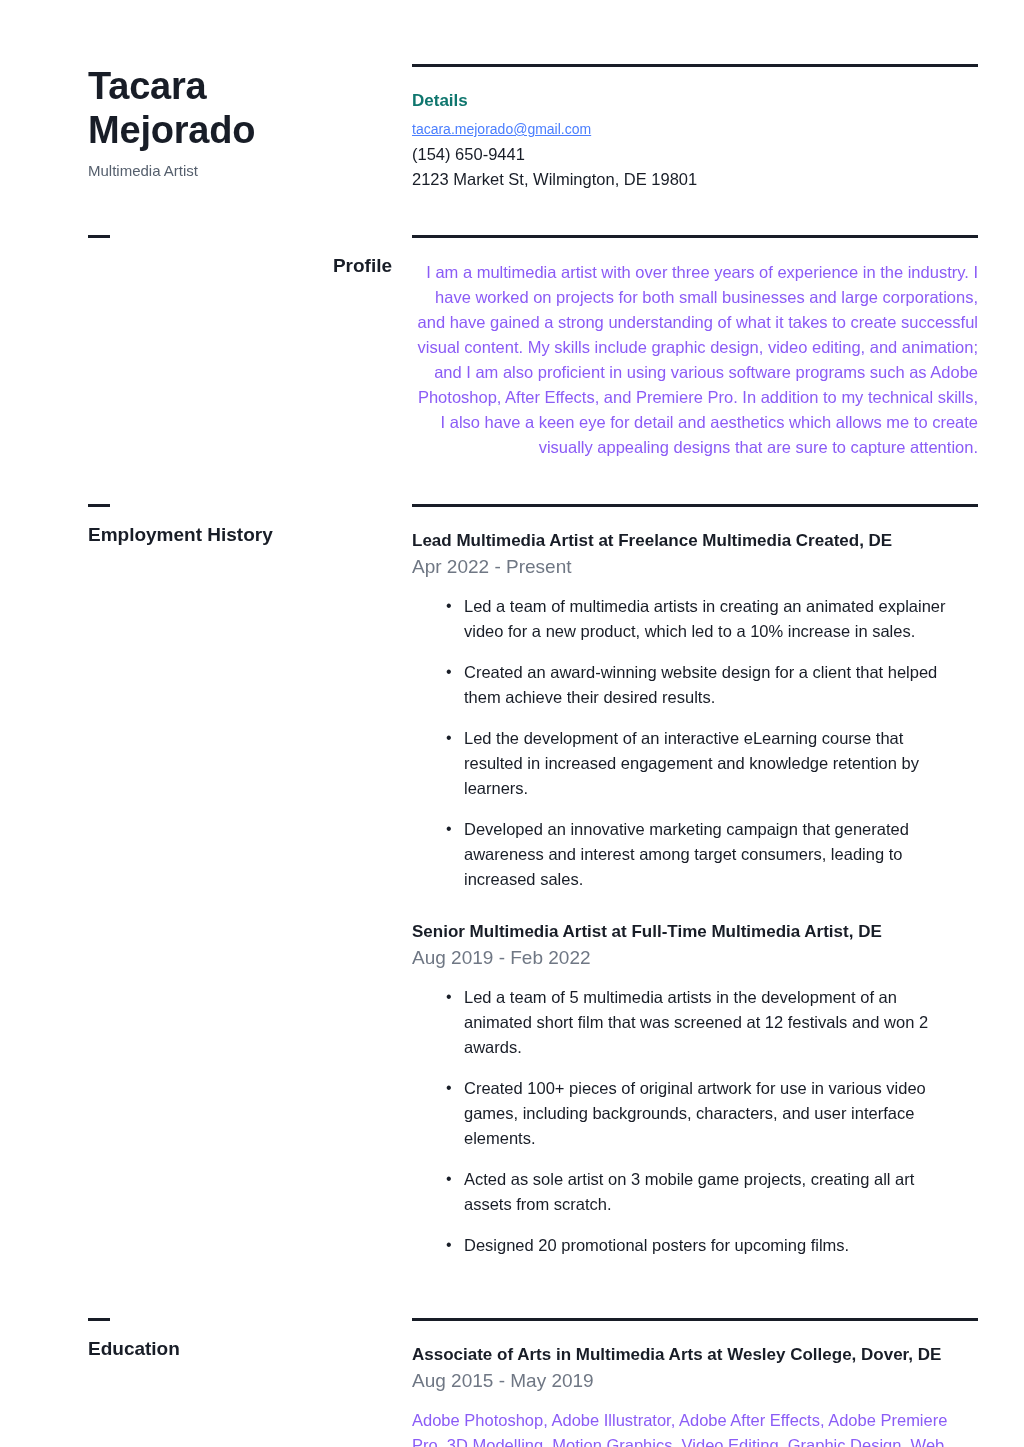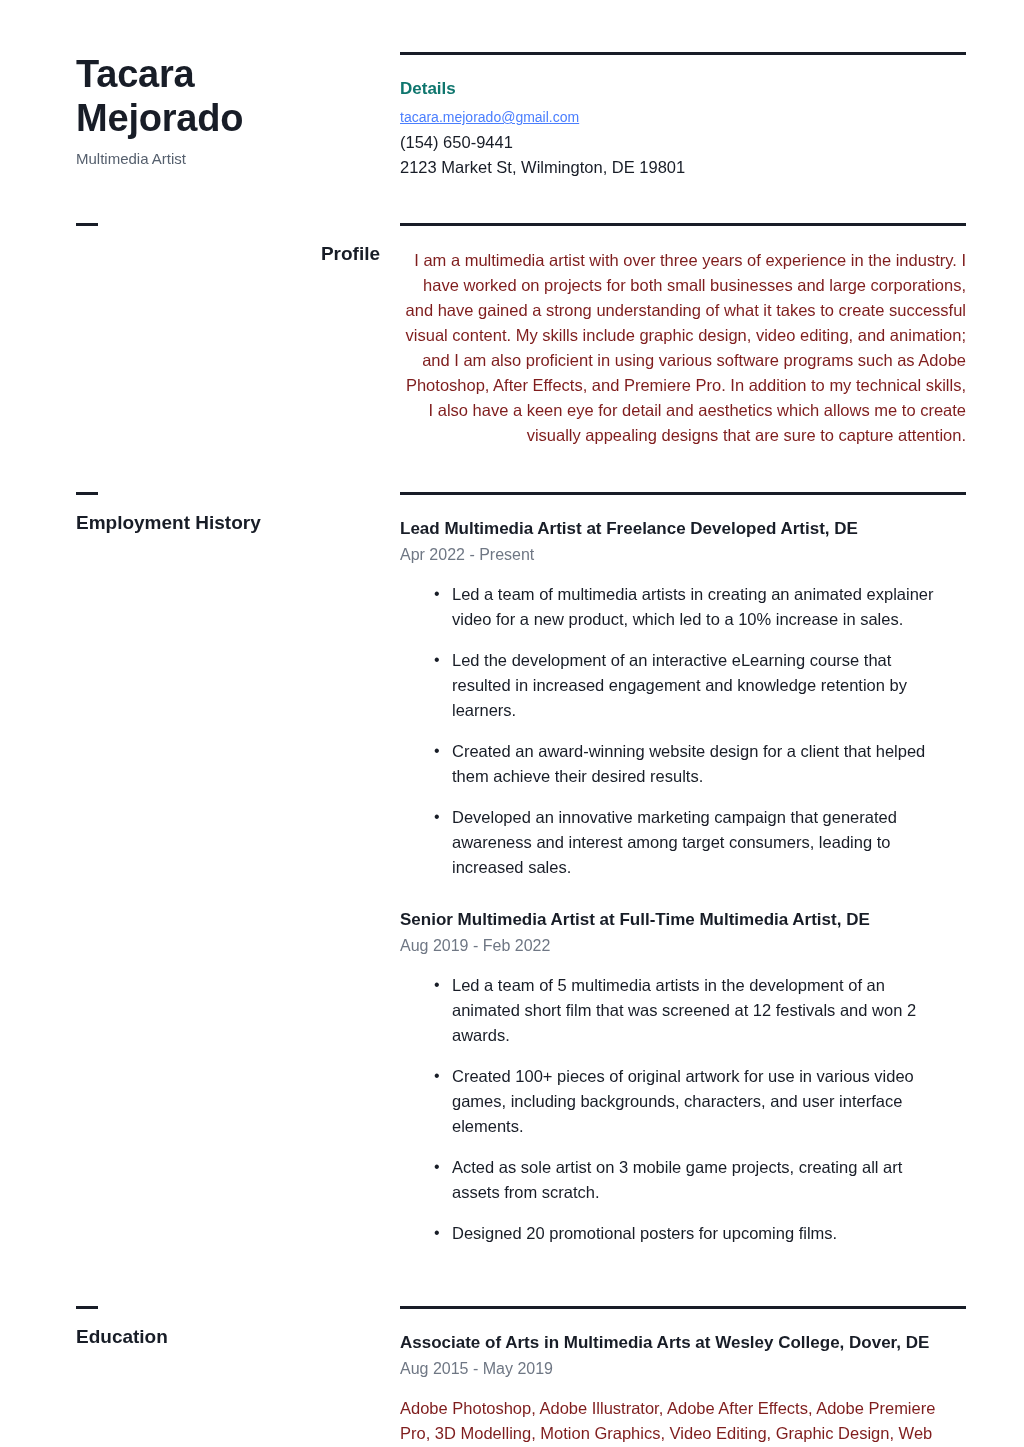--- a/index.html
+++ b/index.html
@@ -14,21 +14,21 @@
     position: relative;
     color: #181d27;
     -webkit-font-smoothing: antialiased;
   }
 
   .page {
     position: relative;
     width: 1024px;
     height: 1077px;
     box-sizing: border-box;
-    padding: 0;
+    padding: 12px;
   }
 
   
   .row {
     display: flex;
     align-items: flex-start;
     width: 890px;
     margin-left: 76px;
   }
   .col-left {
@@ -104,35 +104,35 @@
     text-decoration: underline;
     font-size: 14px;
     line-height: 25px;
     margin-top: 44px;
   }
 
   
   .body-text {
     font-size: 16.5px;
     line-height: 25px;
-    color: #7f1d1d;
+    color: #8b5cf6;
     margin: 0;
   }
 
   .entry { margin-bottom: 0; }
   .entry + .entry { margin-top: 28px; }
   .entry-title {
     font-size: 17px;
     font-weight: bold;
     line-height: 24px;
     color: #181d27;
     margin: 0;
   }
   .entry-date {
-    font-size: 16px;
+    font-size: 19px;
     line-height: 23px;
     color: #6f7784;
     margin: 2px 0 0 0;
   }
   ul.bullets {
     margin: 10px 0 0 0;
     padding-left: 36px;
     list-style: none;
   }
   ul.bullets li {
@@ -198,26 +198,26 @@
 
   <div class="row employment-row">
     <div class="col-left">
       <div class="marker"></div>
       <div class="section-label">Employment History</div>
     </div>
     <div class="col-right">
       <div class="rule"></div>
 
       <div class="entry">
-        <div class="entry-title">Lead Multimedia Artist at Freelance Developed Artist, DE</div>
+        <div class="entry-title">Lead Multimedia Artist at Freelance Multimedia Created, DE</div>
         <div class="entry-date">Apr 2022 - Present</div>
         <ul class="bullets">
           <li>Led a team of multimedia artists in creating an animated explainer video for a new product, which led to a 10% increase in sales.</li>
+          <li>Created an award-winning website design for a client that helped them achieve their desired results.</li>
           <li>Led the development of an interactive eLearning course that resulted in increased engagement and knowledge retention by learners.</li>
-          <li>Created an award-winning website design for a client that helped them achieve their desired results.</li>
           <li>Developed an innovative marketing campaign that generated awareness and interest among target consumers, leading to increased sales.</li>
         </ul>
       </div>
 
       <div class="entry">
         <div class="entry-title">Senior Multimedia Artist at Full-Time Multimedia Artist, DE</div>
         <div class="entry-date">Aug 2019 - Feb 2022</div>
         <ul class="bullets">
           <li>Led a team of 5 multimedia artists in the development of an animated short film that was screened at 12 festivals and won 2 awards.</li>
           <li>Created 100+ pieces of original artwork for use in various video games, including backgrounds, characters, and user interface elements.</li>

